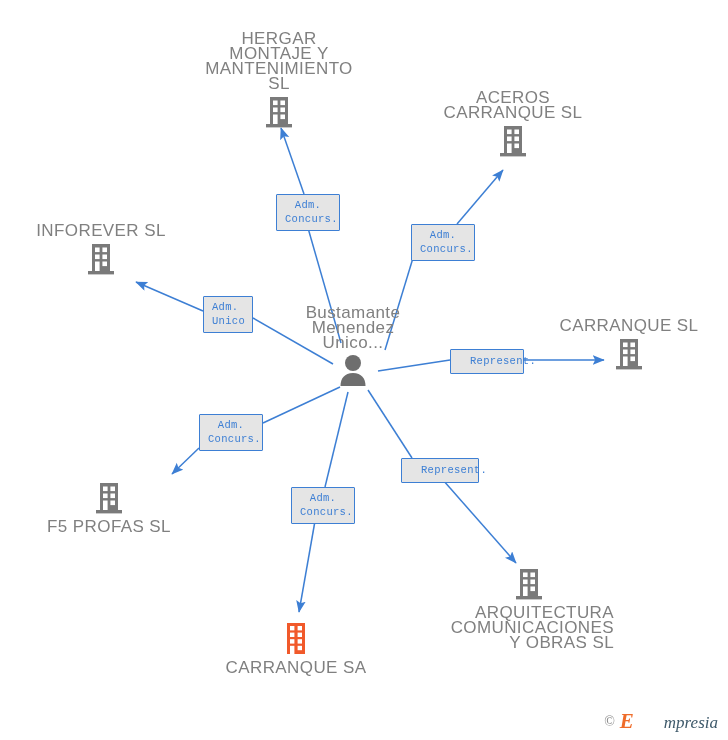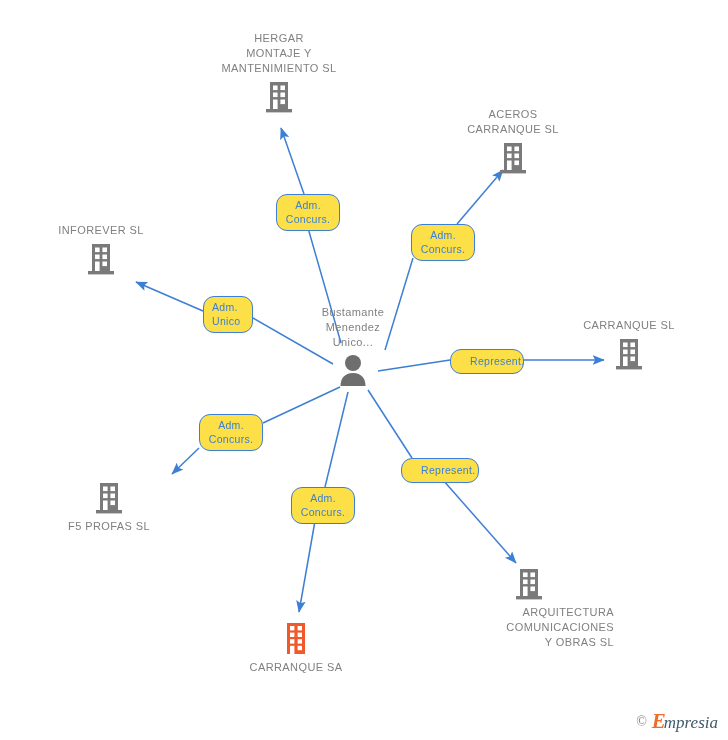--- a/index.html
+++ b/index.html
@@ -25,46 +25,47 @@
     height: 740px;
   }
   .node {
     position: absolute;
     width: 170px;
     margin-left: -85px;
     text-align: center;
     z-index: 3;
   }
   .node-label {
-    font-size: 11px;
+    font-size: 17px;
     color: #808080;
     line-height: 15px;
     letter-spacing: 0.4px;
     white-space: pre-line;
   }
   .node-icon {
     display: block;
     margin: 0 auto;
   }
   .node.label-above .node-label { margin-bottom: 4px; }
   .node.label-below .node-label { margin-top: 4px; }
 
   .edge-label {
     position: absolute;
     z-index: 4;
     border: 1.3px solid #3d7fd4;
-    border-radius: 11px;
-    background: #fde047;
+    border-radius: 1px;
+    background: #e5e5e5;
     color: #3d7fd4;
     font-size: 10.5px;
     line-height: 14px;
     padding: 3px 8px 4px 8px;
     white-space: pre-line;
     letter-spacing: 0.3px;
     box-sizing: border-box;
+    font-family: Liberation Mono, monospace;
   }
   .edge-label.one-line {
     padding: 4px 9px 5px 19px;
   }
 
   #watermark {
     position: absolute;
     right: 10px;
     bottom: 8px;
     z-index: 6;
@@ -85,20 +86,21 @@
     font-weight: 700;
     line-height: 18px;
     margin-right: -2px;
   }
   .wm-rest {
     font-size: 17px;
     color: #3f5a6b;
     font-family: "Liberation Serif", serif;
     font-style: italic;
     line-height: 18px;
+    margin-left: 32px;
   }
 </style>
 </head>
 <body>
 
 <div id="canvas">
 
   <svg id="edges" viewBox="0 0 728 740" xmlns="http://www.w3.org/2000/svg">
     <defs>
       <marker id="arrow" markerWidth="9" markerHeight="9" refX="7.5" refY="3.2" orient="auto" markerUnits="strokeWidth">
@@ -161,21 +163,21 @@
       <rect x="2" y="29" width="26" height="3.4" fill="#7a7a7a"></rect>
       <rect x="9" y="5.5" width="4.6" height="4.6" fill="#ffffff"></rect>
       <rect x="16.4" y="5.5" width="4.6" height="4.6" fill="#ffffff"></rect>
       <rect x="9" y="12.5" width="4.6" height="4.6" fill="#ffffff"></rect>
       <rect x="16.4" y="12.5" width="4.6" height="4.6" fill="#ffffff"></rect>
       <rect x="9" y="19.5" width="4.6" height="9.5" fill="#ffffff"></rect>
       <rect x="16.4" y="19.5" width="4.6" height="4.6" fill="#ffffff"></rect>
     </svg>
   </div>
 
-  <div class="node label-above" style="left:513px; top:107px;">
+  <div class="node label-above" style="left:513px; top:90px;">
     <div class="node-label">ACEROS
 CARRANQUE SL</div>
     <svg class="node-icon" width="30" height="34" viewBox="0 0 30 34">
       <rect x="6" y="2" width="18" height="27" fill="#7a7a7a"></rect>
       <rect x="2" y="29" width="26" height="3.4" fill="#7a7a7a"></rect>
       <rect x="9" y="5.5" width="4.6" height="4.6" fill="#ffffff"></rect>
       <rect x="16.4" y="5.5" width="4.6" height="4.6" fill="#ffffff"></rect>
       <rect x="9" y="12.5" width="4.6" height="4.6" fill="#ffffff"></rect>
       <rect x="16.4" y="12.5" width="4.6" height="4.6" fill="#ffffff"></rect>
       <rect x="9" y="19.5" width="4.6" height="9.5" fill="#ffffff"></rect>

